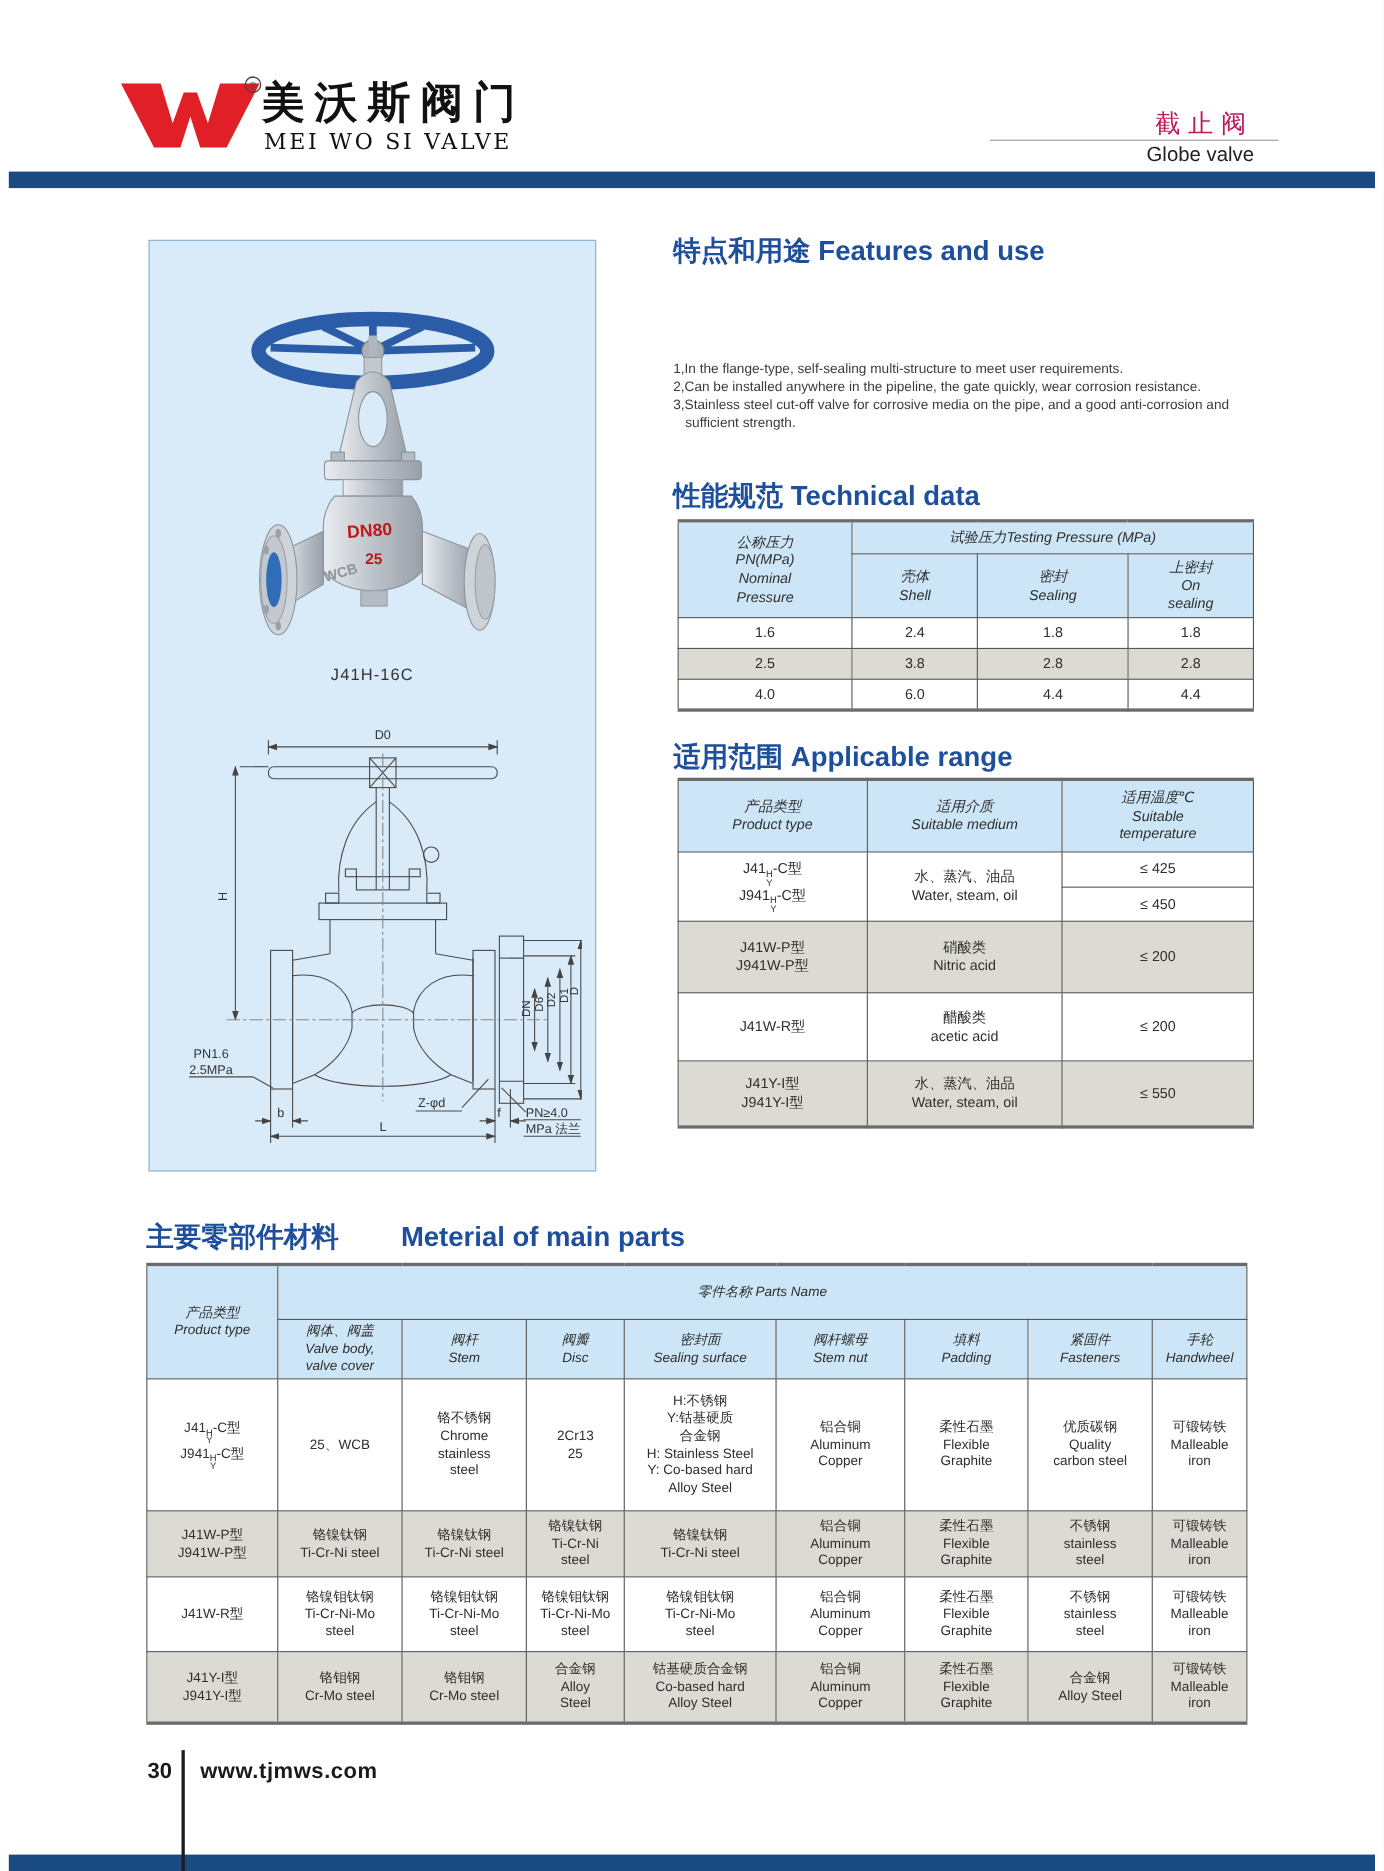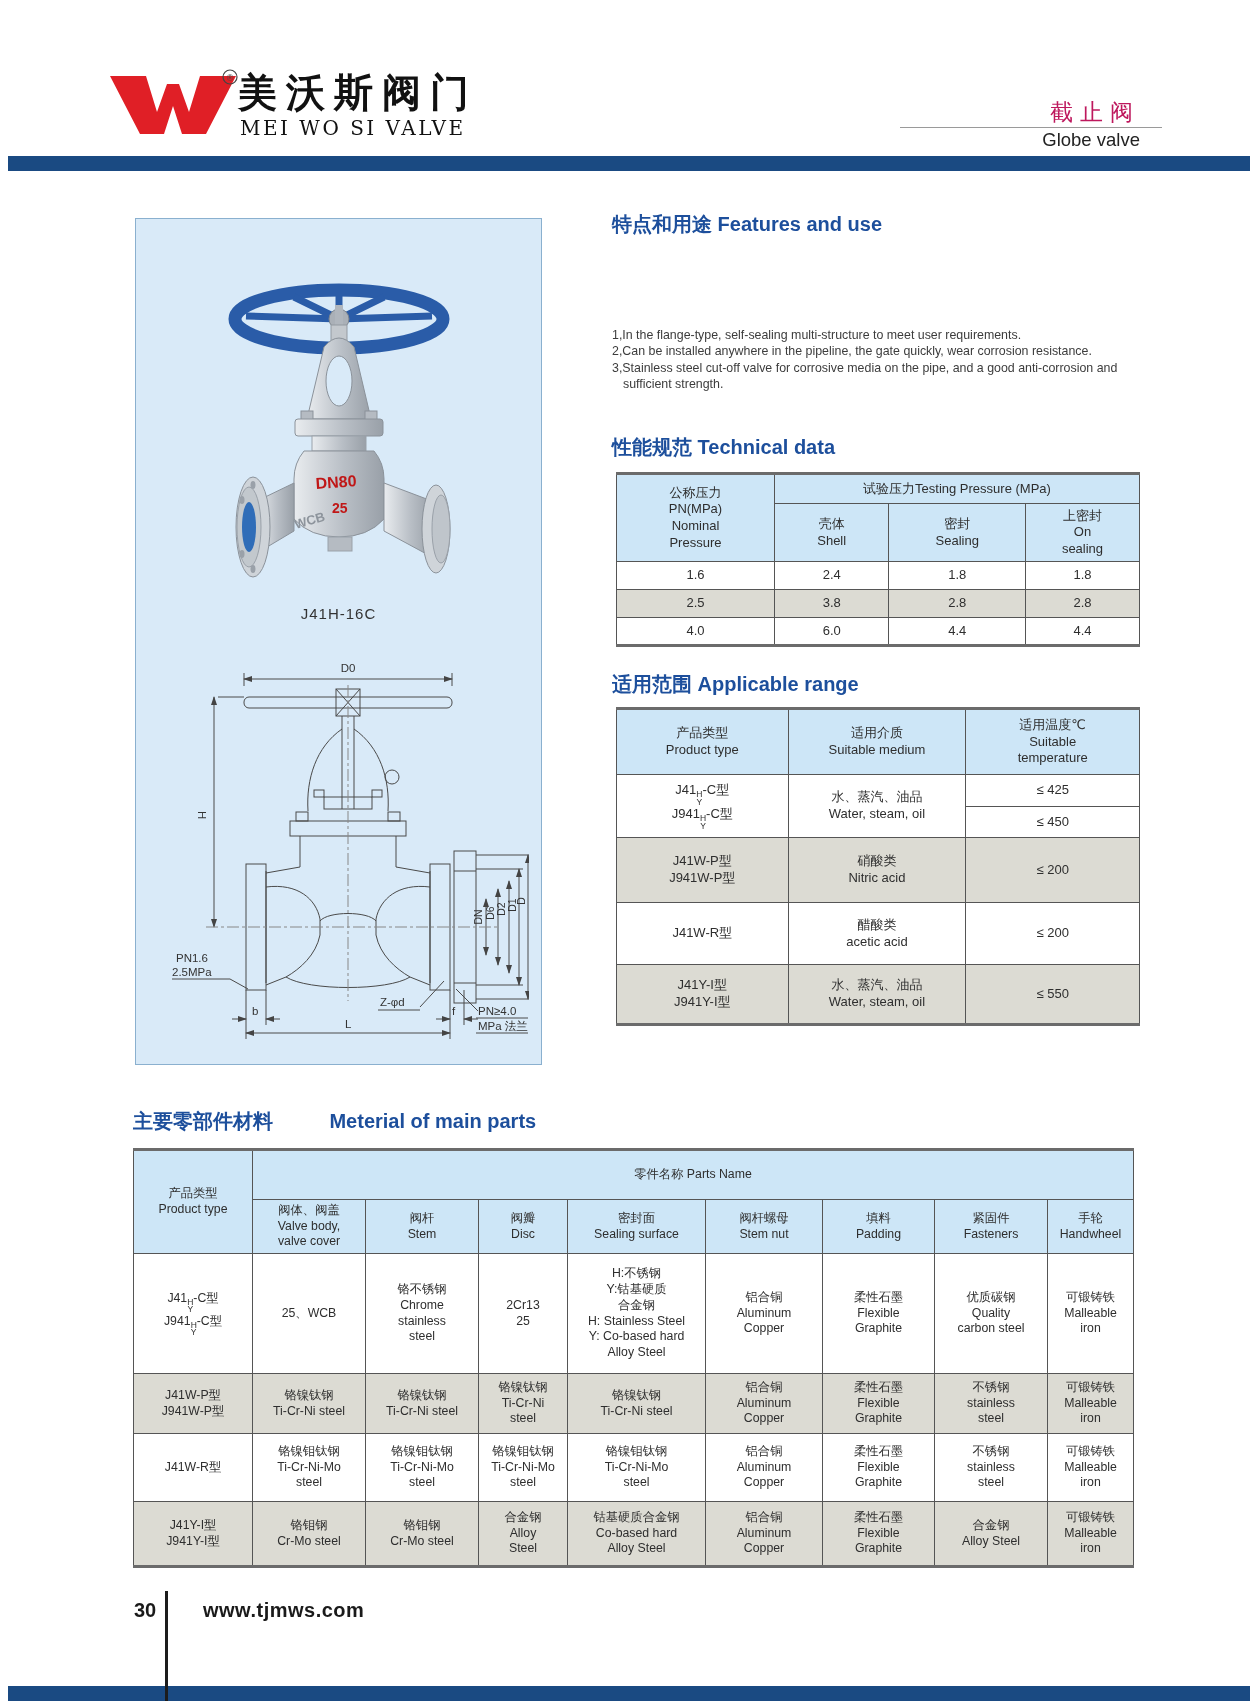--- a/index.html
+++ b/index.html
@@ -11,30 +11,30 @@
             letter-spacing:9px;color:#111;white-space:nowrap;}
   .brand-en{font-family:"DejaVu Serif","Liberation Serif",serif;font-size:20px;letter-spacing:2.5px;color:#111;white-space:nowrap;}
   .prod-cn{font-size:23px;letter-spacing:7px;color:#be185d;white-space:nowrap;text-align:right;}
   .prod-en{font-size:18.5px;color:#222;white-space:nowrap;text-align:right;}
   .navybar{background:#1a4a82;}
   .hairline{background:#9a9a9a;height:1px;}
   
   .panel{background:#d9eaf8;border:1px solid #8ab0cf;}
   .caption{font-size:15px;color:#333;letter-spacing:1px;text-align:center;}
   
-  .sec-title{font-weight:bold;font-size:20px;color:#1d4f9c;white-space:nowrap;}
+  .sec-title{font-weight:bold;font-size:25px;color:#1d4f9c;white-space:nowrap;}
   .cn-item{font-size:13px;color:#4a4a4a;line-height:19px;white-space:nowrap;}
   .en-item{font-size:12.4px;color:#3c3c3c;line-height:16.3px;padding-left:11px;text-indent:-11px;}
   .en-list{width:516px;}
   
   table.dt{border-collapse:collapse;table-layout:fixed;width:100%;
            border-top:3px solid #6b6b6b;border-bottom:3px solid #6b6b6b;}
   .dt th,.dt td{border:1px solid #555;text-align:center;vertical-align:middle;
                 font-weight:normal;color:#2e2e2e;padding:1px 2px;line-height:1.28;overflow:hidden;}
-  .dt th{background:#cde6f7;}
+  .dt th{background:#cde6f7;font-style:italic;}
   .dt tr.shaded td{background:#dcdbd3;}
   .tech{font-size:13px;} .app{font-size:13px;} .mat{font-size:12.3px;}
   .stk{display:inline-flex;flex-direction:column;align-items:center;font-size:8.5px;
        line-height:7.5px;vertical-align:-3px;}
   
   .foot-num{font-weight:bold;font-size:20px;color:#1a1a1a;}
   .foot-url{font-weight:bold;font-size:20px;color:#1a1a1a;letter-spacing:.5px;}
   .vline{background:#1c1c1c;}
   svg text{font-family:"Liberation Sans","DejaVu Sans",sans-serif;}
 </style>
@@ -379,16 +379,16 @@
             <td>柔性石墨<br>Flexible<br>Graphite</td>
             <td>合金钢<br>Alloy Steel</td>
             <td>可锻铸铁<br>Malleable<br>iron</td>
           </tr>
         </tbody>
       </table>
     </div>
 
   <div class="abs foot-num" style="left:134px;top:1599px;">30</div>
   <div class="abs vline" style="left:165px;top:1591px;width:2.5px;height:110px;z-index:2;"></div>
-  <div class="abs foot-url" style="left:182px;top:1599px;margin-left:21px;">www.tjmws.com</div>
+  <div class="abs foot-url" style="left:182px;top:1599px;">www.tjmws.com</div>
   <div class="abs navybar" style="left:8px;top:1686px;width:1242px;height:15px;"></div>
 
 </div>
 
 </body></html>

